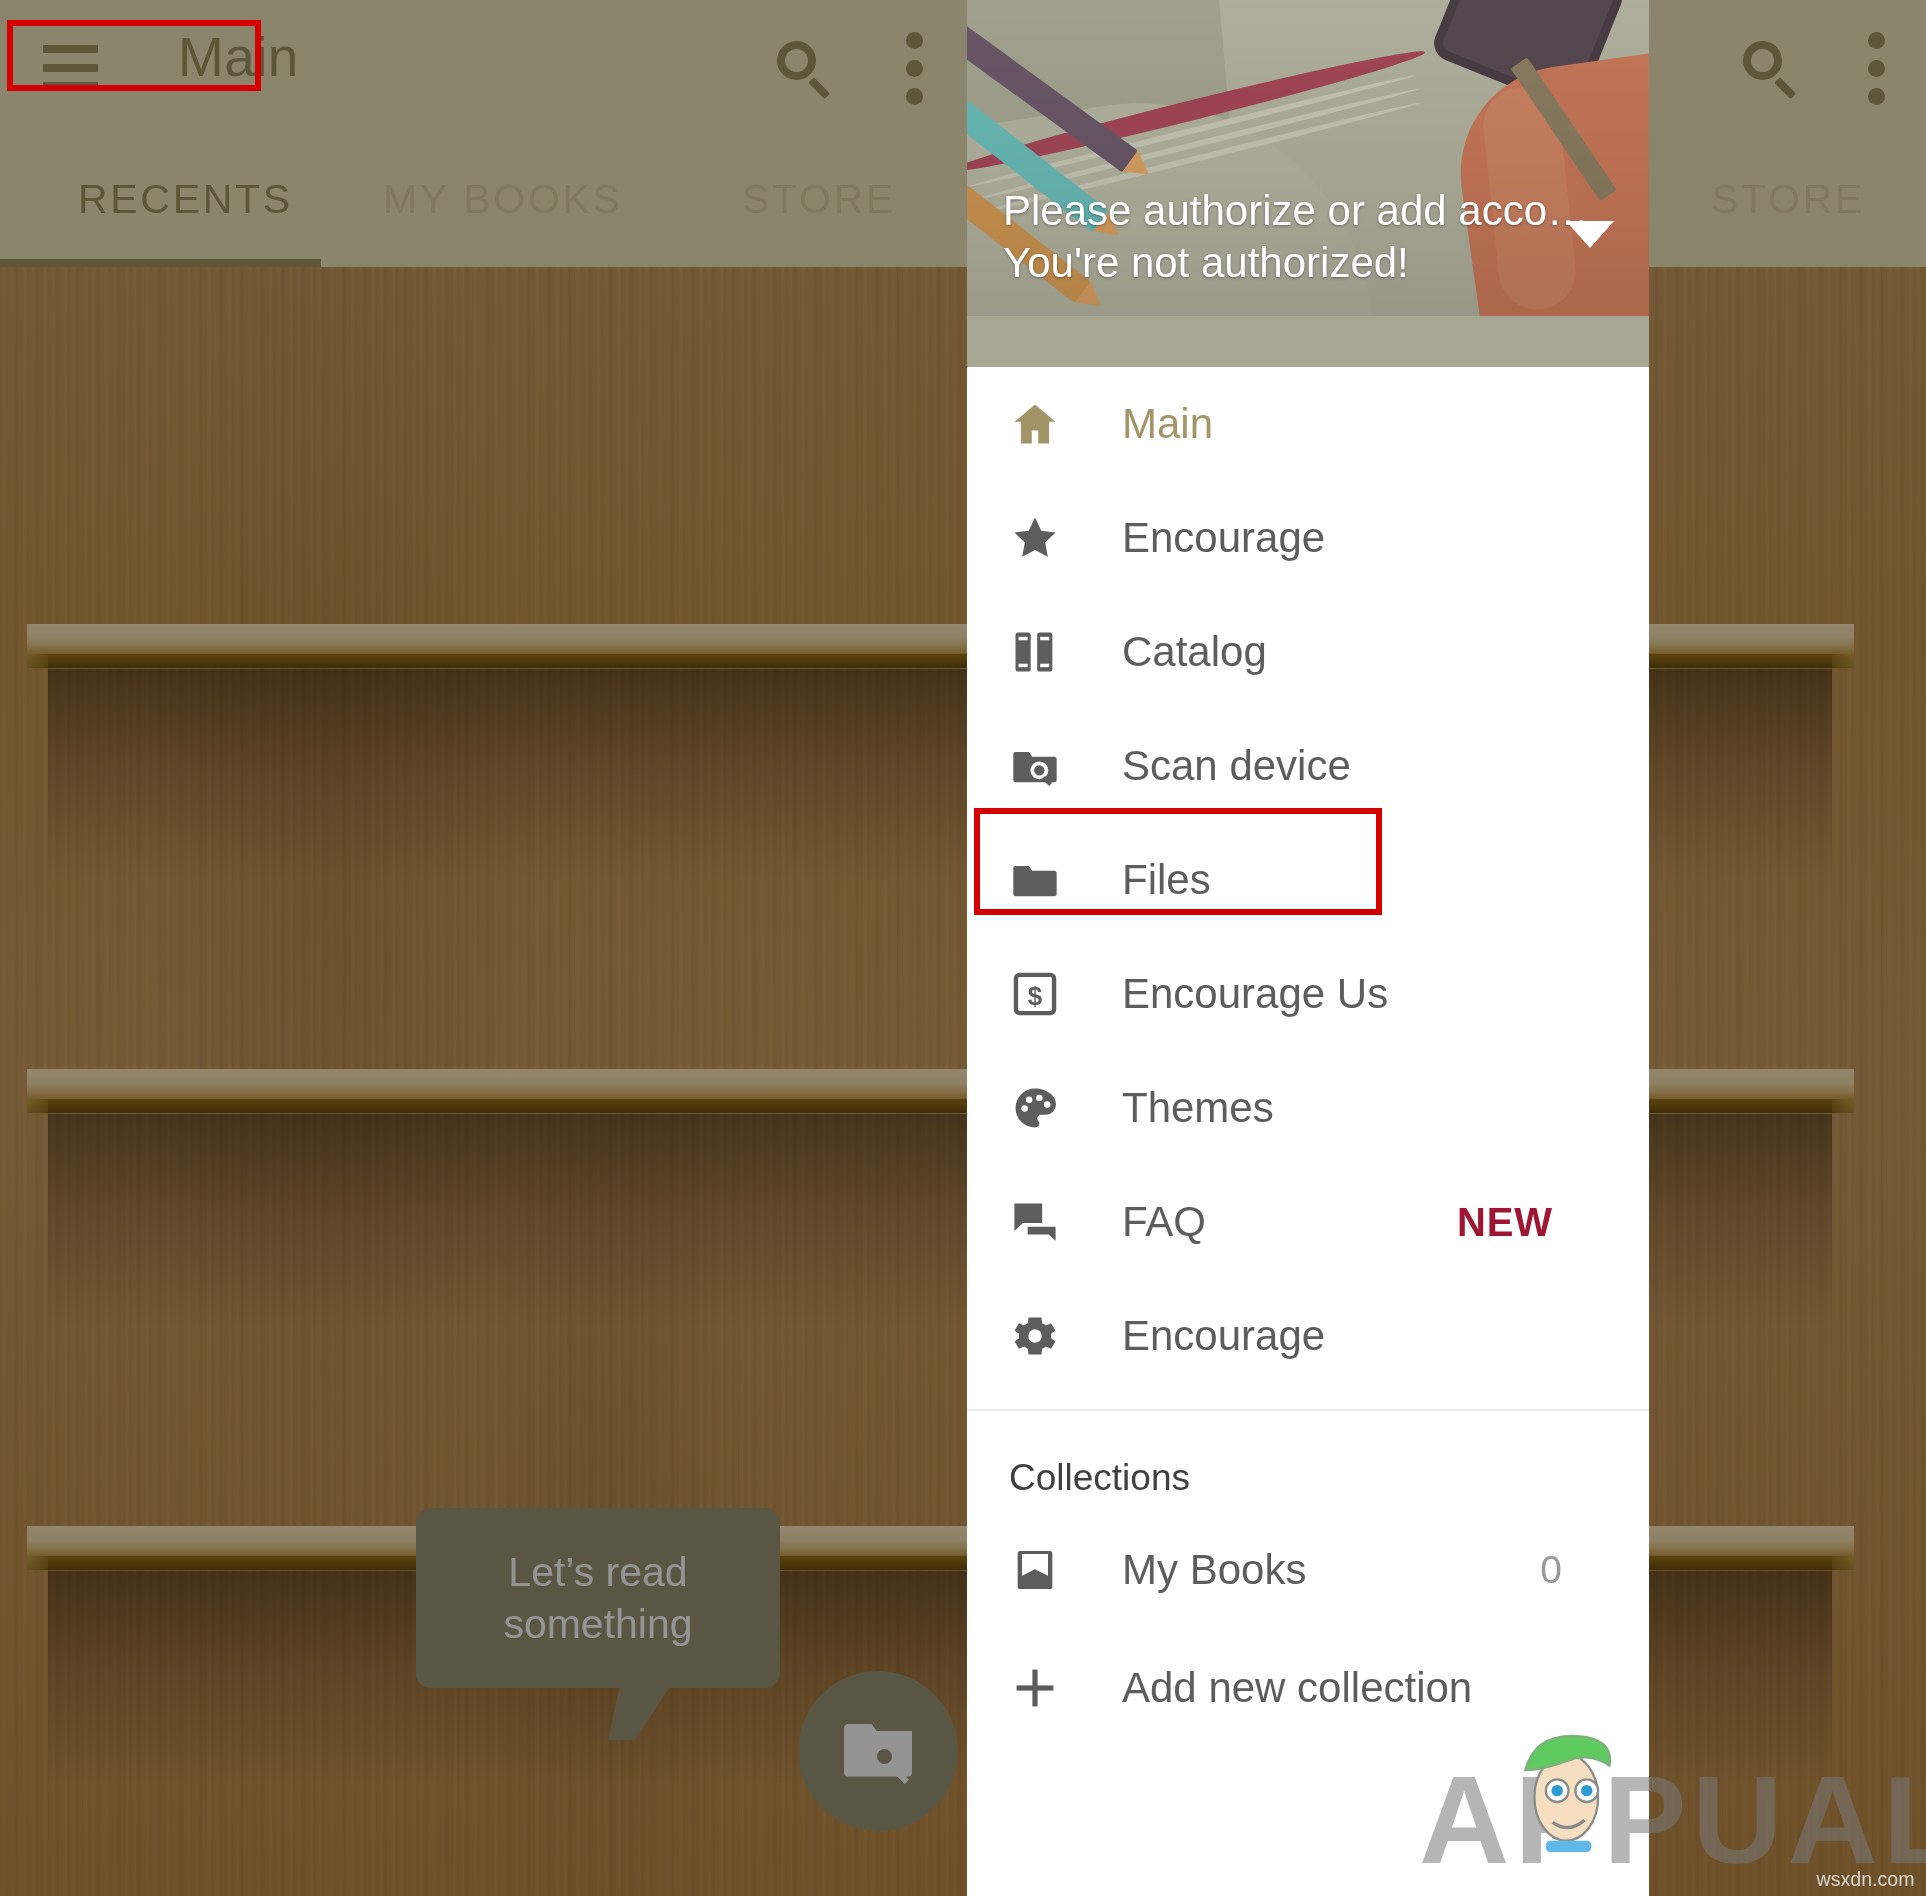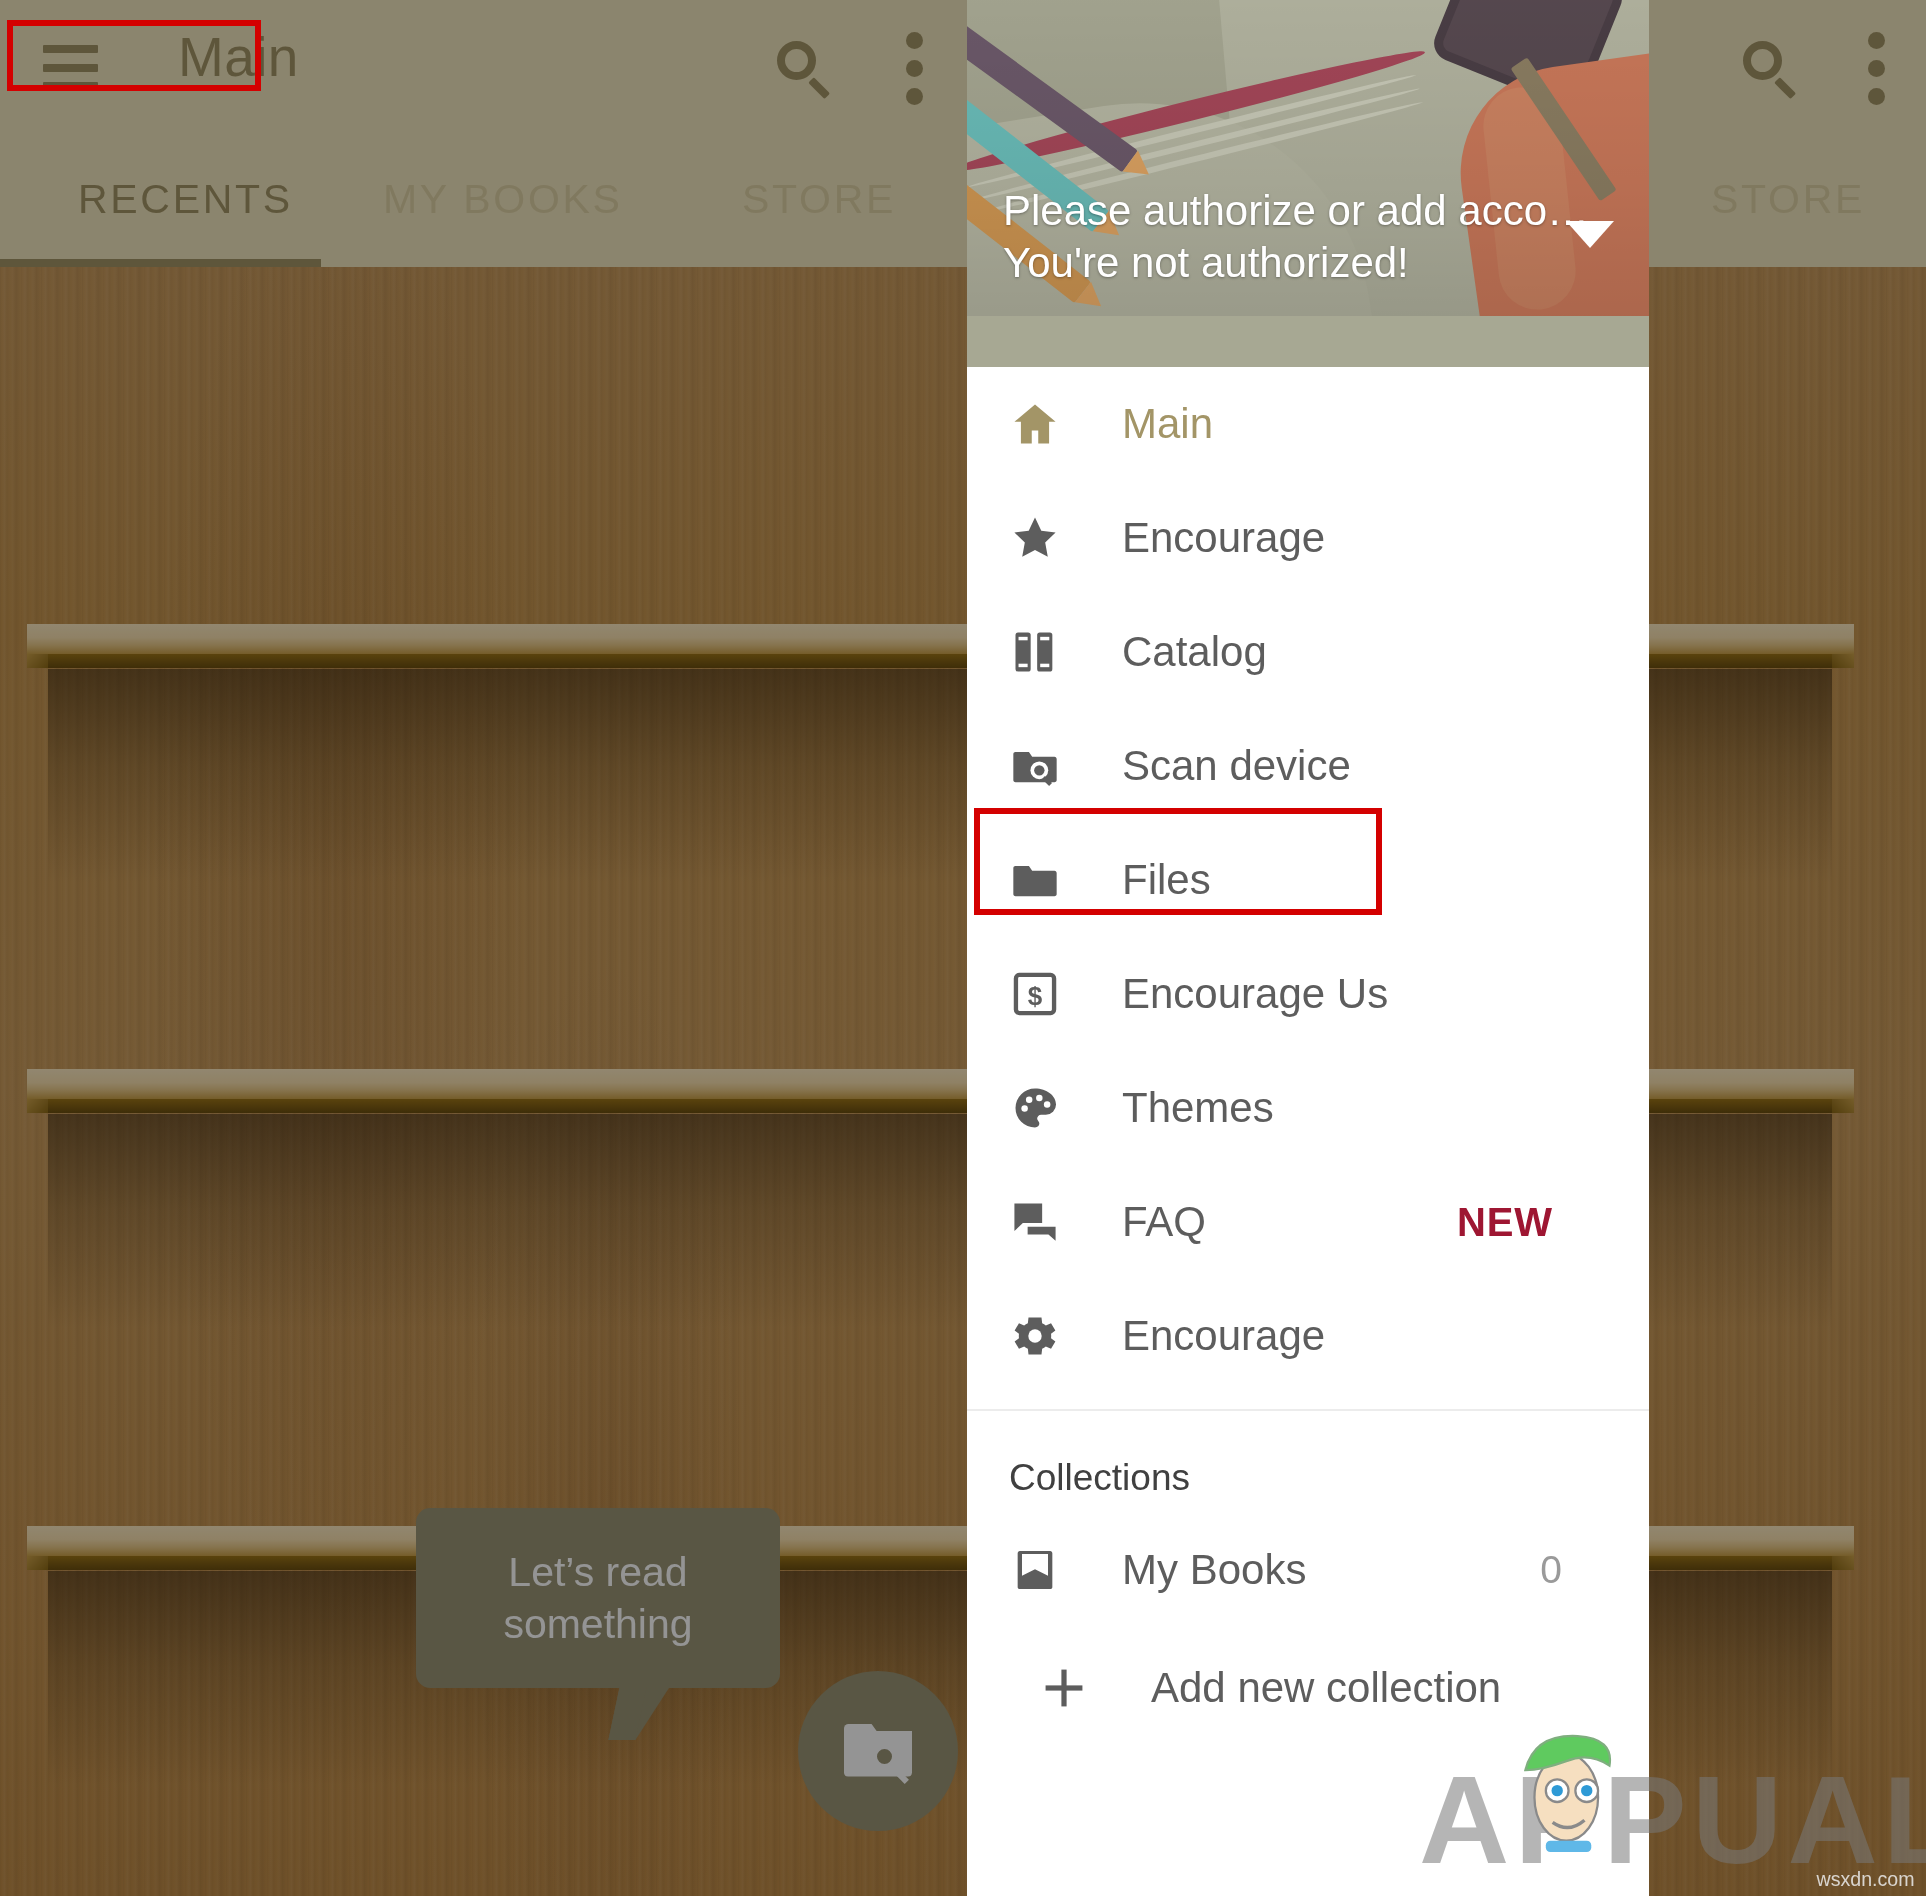--- a/index.html
+++ b/index.html
@@ -516,21 +516,21 @@
         <span class="nav-icon">
           <svg width="52" height="52" viewBox="0 0 24 24">
             <path class="ic" d="M5 3.2h14c.6 0 1 .5 1 1.1v15.5c0 .6-.4 1-1 1H5c-.6 0-1-.4-1-1V4.3c0-.6.4-1.1 1-1.1z"></path>
             <path d="M6 4.6h12v10.1l-6-3.1-6 3.1z" fill="#fff"></path>
           </svg>
         </span>
         <span class="nav-label">My Books</span>
         <span class="nav-trailing count">0</span>
       </div>
 
-      <div class="nav-item" style="height:118px;margin-left:29px;">
+      <div class="nav-item" style="height:118px;">
         <span class="nav-icon">
           <svg width="52" height="52" viewBox="0 0 24 24">
             <rect class="ic" x="10.8" y="3.5" width="2.4" height="17"></rect>
             <rect class="ic" x="3.5" y="10.8" width="17" height="2.4"></rect>
           </svg>
         </span>
         <span class="nav-label">Add new collection</span>
       </div>
 
     </div>

